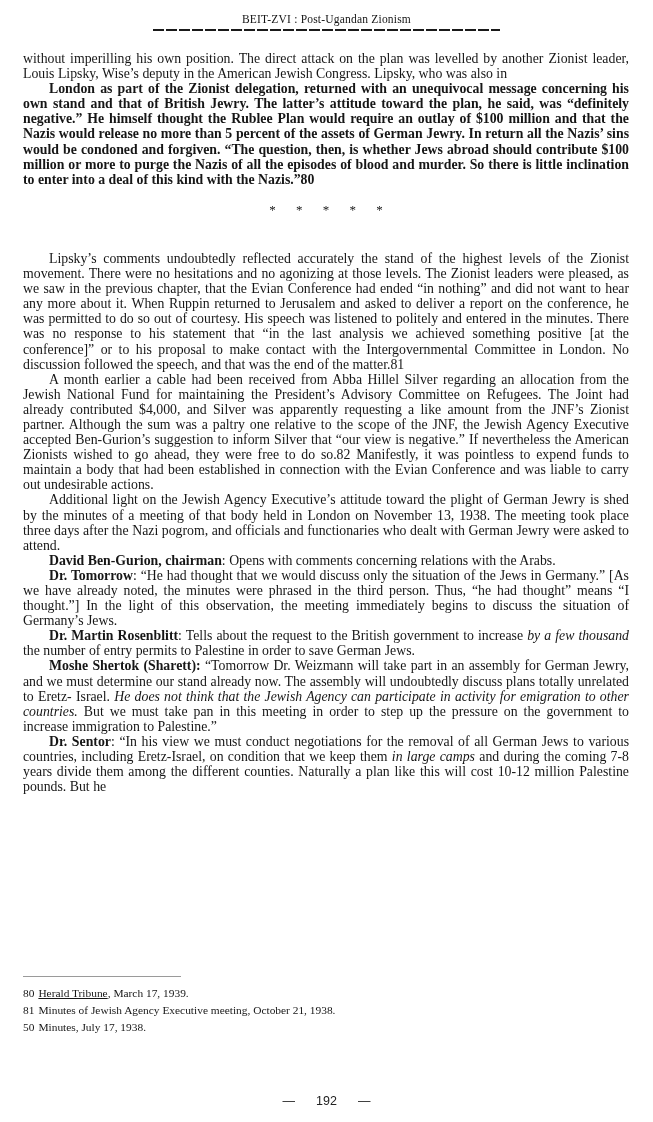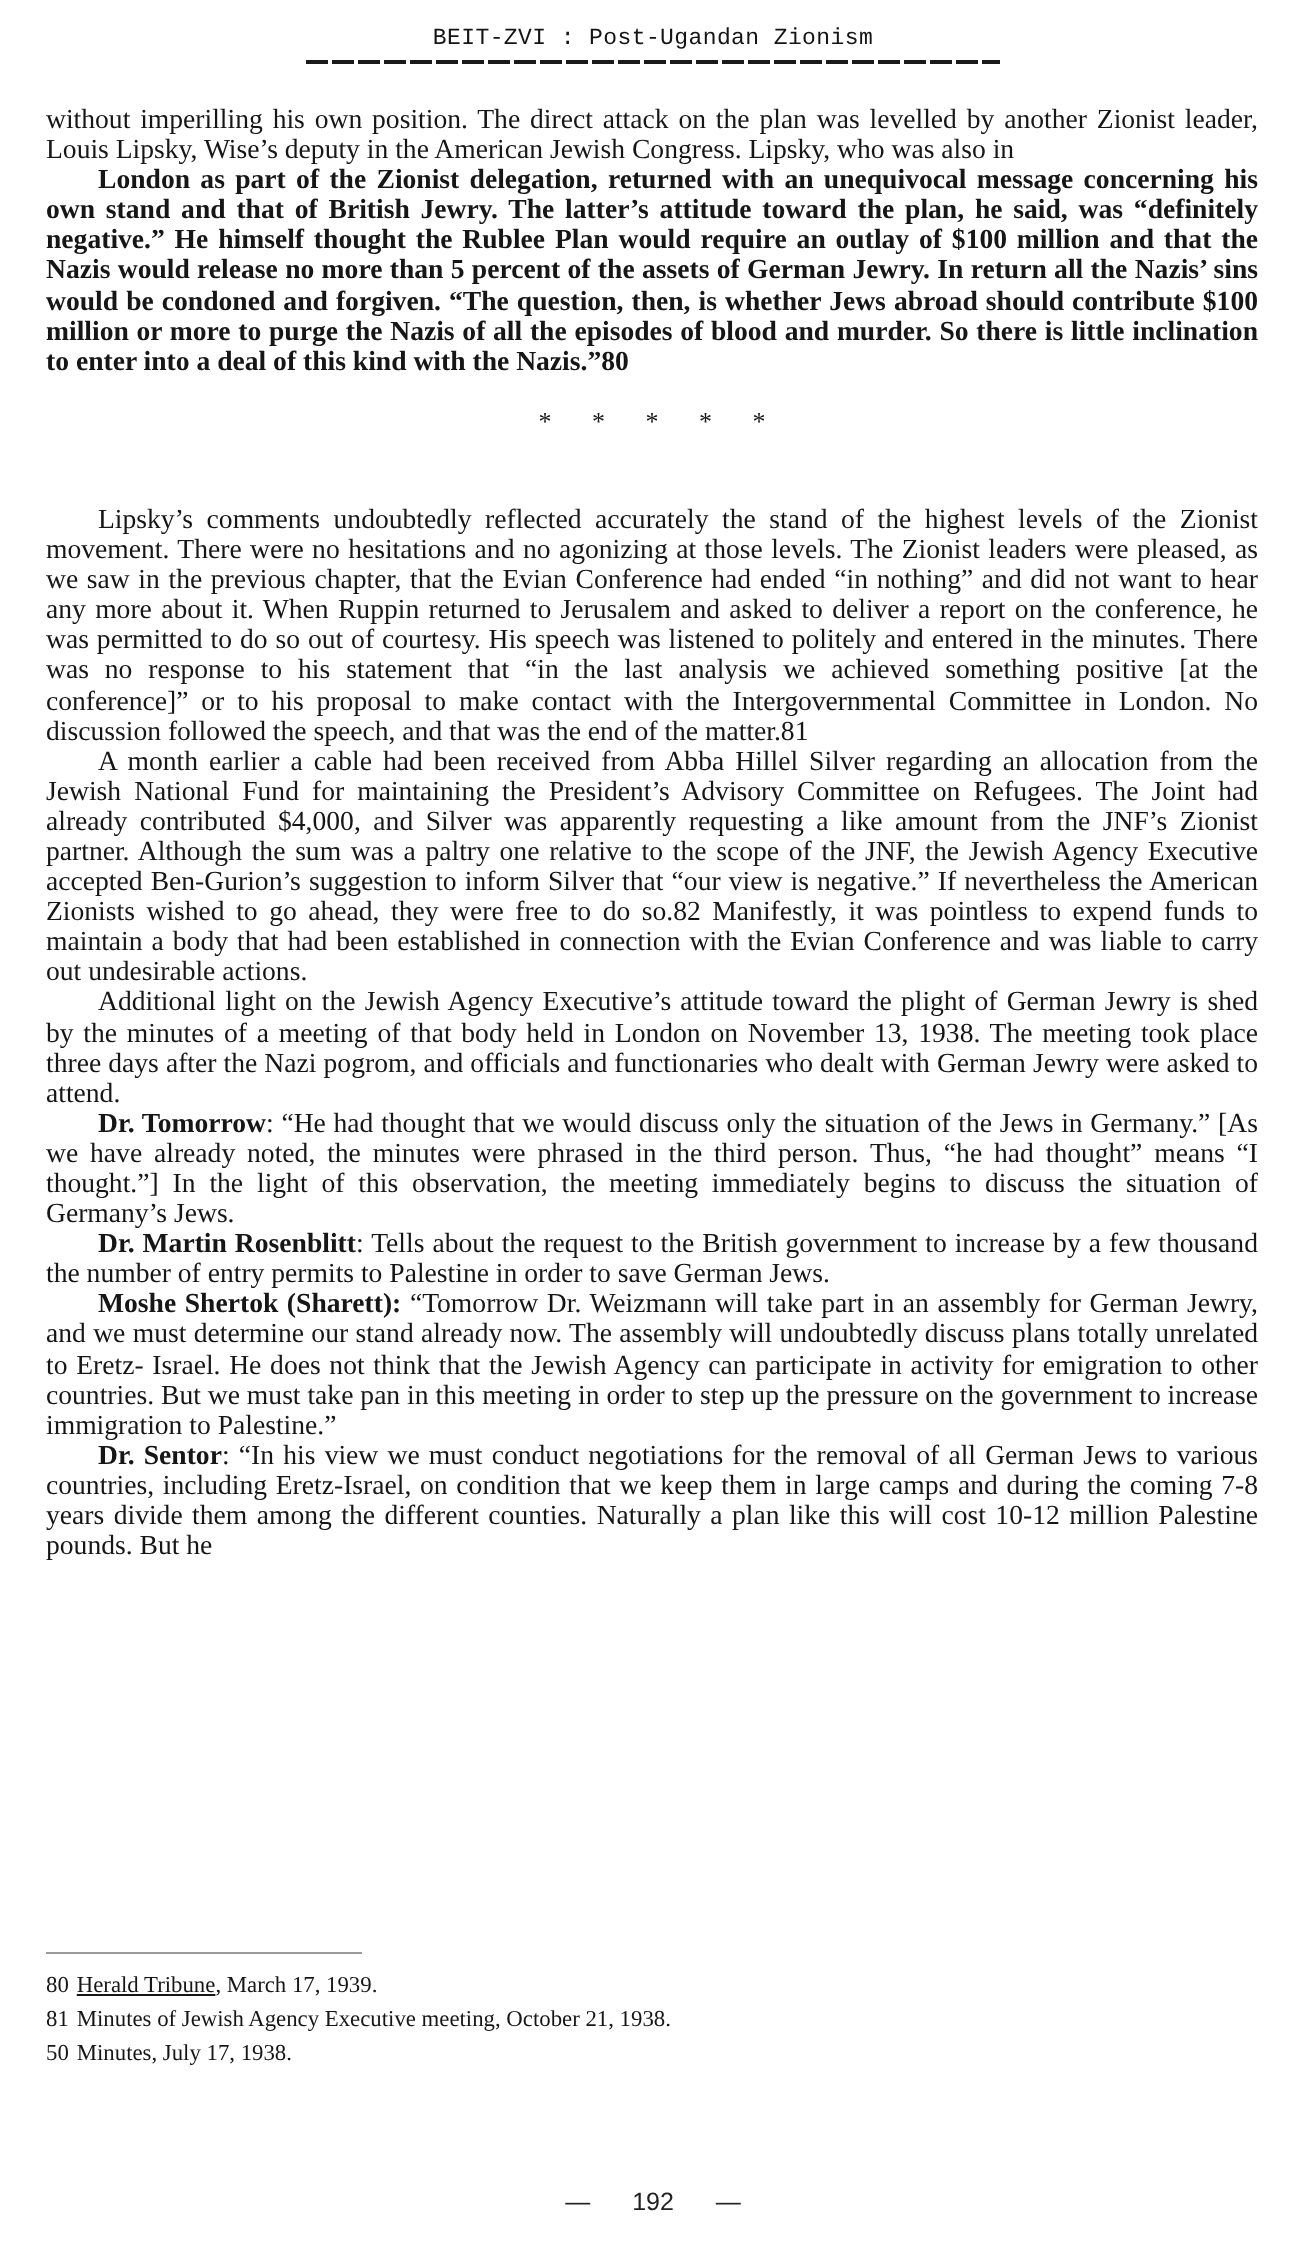--- a/index.html
+++ b/index.html
@@ -2,21 +2,21 @@
 <html><head>
 <meta charset="utf-8">
 <style>
   html,body { margin:0; padding:0; background:#ffffff; }
   .page {
     position:relative; width:653px; height:1122px; background:#ffffff;
     overflow:hidden; color:#161616;
   }
   header { padding-top:13px; text-align:center; }
   .header-title {
-    font-family:Liberation Mono, monospace; font-size:11.5px;
+    font-family:Liberation Serif, serif; font-size:11.5px;
     letter-spacing:0.2px; color:#141414;
   }
   .header-rule {
     width:347px; height:2px; margin:4px auto 0;
     background:repeating-linear-gradient(90deg,#1a1a1a 0 11px, rgba(0,0,0,0) 11px 13px);
   }
   main {
     padding:20px 24px 0 23px;
     font-family:"Liberation Serif", serif;
     font-size:13.8px; line-height:15.1px;
@@ -24,21 +24,21 @@
   }
   p.para { margin:0; }
   .indent { text-indent:26px; }
   .gap-s { margin-top:16px;font-weight:bold; }
   .gap-m { margin-top:19px; }
   .stars {
     text-align:center; word-spacing:17px; margin:15px 0 34px;
     font-size:13px; text-indent:0;
   }
   .b { font-weight:bold; }
-  .i { }
+  .i { font-style:italic; }
   .u { text-decoration:underline; }
   .footnote-block {
     position:absolute; left:23px; top:976px; width:606px;
     font-family:"Liberation Serif", serif; font-size:11.4px;
     line-height:13.6px; color:#161616;
   }
   .fn-rule { width:158px; border-top:1px solid #9a9a9a; margin-bottom:10px; }
   .footnote { margin:0 0 3.5px 0; }
   .fn-num { margin-right:4px; }
   footer {
@@ -56,20 +56,21 @@
     <div class="header-rule"></div>
   </header>
 
   <main id="content">
       <p class="para"><span>without imperilling his own position. The direct attack on the plan was levelled by another Zionist leader, Louis Lipsky, Wise’s deputy in the American Jewish Congress. Lipsky, who was also in</span></p>
       <p class="para indent gap-s"><span>London as part of the Zionist delegation, returned with an unequivocal message concerning his own stand and that of British Jewry. The latter’s attitude toward the plan, he said, was “definitely negative.” He himself thought the Rublee Plan would require an outlay of $100 million and that the Nazis would release no more than 5 percent of the assets of German Jewry. In return all the Nazis’ sins would be condoned and forgiven. “The question, then, is whether Jews abroad should contribute $100 million or more to purge the Nazis of all the episodes of blood and murder. So there is little inclination to enter into a deal of this kind with the Nazis.”80</span></p>
       <div class="stars">* * * * *</div>
       <p class="para indent"><span>Lipsky’s comments undoubtedly reflected accurately the stand of the highest levels of the Zionist movement. There were no hesitations and no agonizing at those levels. The Zionist leaders were pleased, as we saw in the previous chapter, that the Evian Conference had ended “in nothing” and did not want to hear any more about it. When Ruppin returned to Jerusalem and asked to deliver a report on the conference, he was permitted to do so out of courtesy. His speech was listened to politely and entered in the minutes. There was no response to his statement that “in the last analysis we achieved something positive [at the conference]” or to his proposal to make contact with the Intergovernmental Committee in London. No discussion followed the speech, and that was the end of the matter.81</span></p>
       <p class="para indent"><span>A month earlier a cable had been received from Abba Hillel Silver regarding an allocation from the Jewish National Fund for maintaining the President’s Advisory Committee on Refugees. The Joint had already contributed $4,000, and Silver was apparently requesting a like amount from the JNF’s Zionist partner. Although the sum was a paltry one relative to the scope of the JNF, the Jewish Agency Executive accepted Ben-Gurion’s suggestion to inform Silver that “our view is negative.” If nevertheless the American Zionists wished to go ahead, they were free to do so.82 Manifestly, it was pointless to expend funds to maintain a body that had been established in connection with the Evian Conference and was liable to carry out undesirable actions.</span></p>
       <p class="para indent"><span>Additional light on the Jewish Agency Executive’s attitude toward the plight of German Jewry is shed by the minutes of a meeting of that body held in London on November 13, 1938. The meeting took place three days after the Nazi pogrom, and officials and functionaries who dealt with German Jewry were asked to attend.</span></p>
+      <p class="para indent"><span class="b">David Ben-Gurion, chairman</span><span>: Opens with comments concerning relations with the Arabs.</span></p>
       <p class="para indent gap-m"><span class="b">Dr. Tomorrow</span><span>: “He had thought that we would discuss only the situation of the Jews in Germany.” [As we have already noted, the minutes were phrased in the third person. Thus, “he had thought” means “I thought.”] In the light of this observation, the meeting immediately begins to discuss the situation of Germany’s Jews.</span></p>
       <p class="para indent"><span class="b">Dr. Martin Rosenblitt</span><span>: Tells about the request to the British government to increase </span><span class="i">by a few thousand</span><span> the number of entry permits to Palestine in order to save German Jews.</span></p>
       <p class="para indent"><span class="b">Moshe Shertok (Sharett):</span><span> “Tomorrow Dr. Weizmann will take part in an assembly for German Jewry, and we must determine our stand already now. The assembly will undoubtedly discuss plans totally unrelated to Eretz- Israel. </span><span class="i">He does not think that the Jewish Agency can participate in activity for emigration to other countries.</span><span> But we must take pan in this meeting in order to step up the pressure on the government to increase immigration to Palestine.”</span></p>
       <p class="para indent"><span class="b">Dr. Sentor</span><span>: “In his view we must conduct negotiations for the removal of all German Jews to various countries, including Eretz-Israel, on condition that we keep them </span><span class="i">in large camps</span><span> and during the coming 7-8 years divide them among the different counties. Naturally a plan like this will cost 10-12 million Palestine pounds. But he</span></p>
     </main>
 
   <div class="footnote-block">
     <div class="fn-rule"></div>
     <div id="footnotes">
         <div class="footnote"><span class="fn-num">80</span><span class="u">Herald Tribune</span><span>, March 17, 1939.</span></div>

